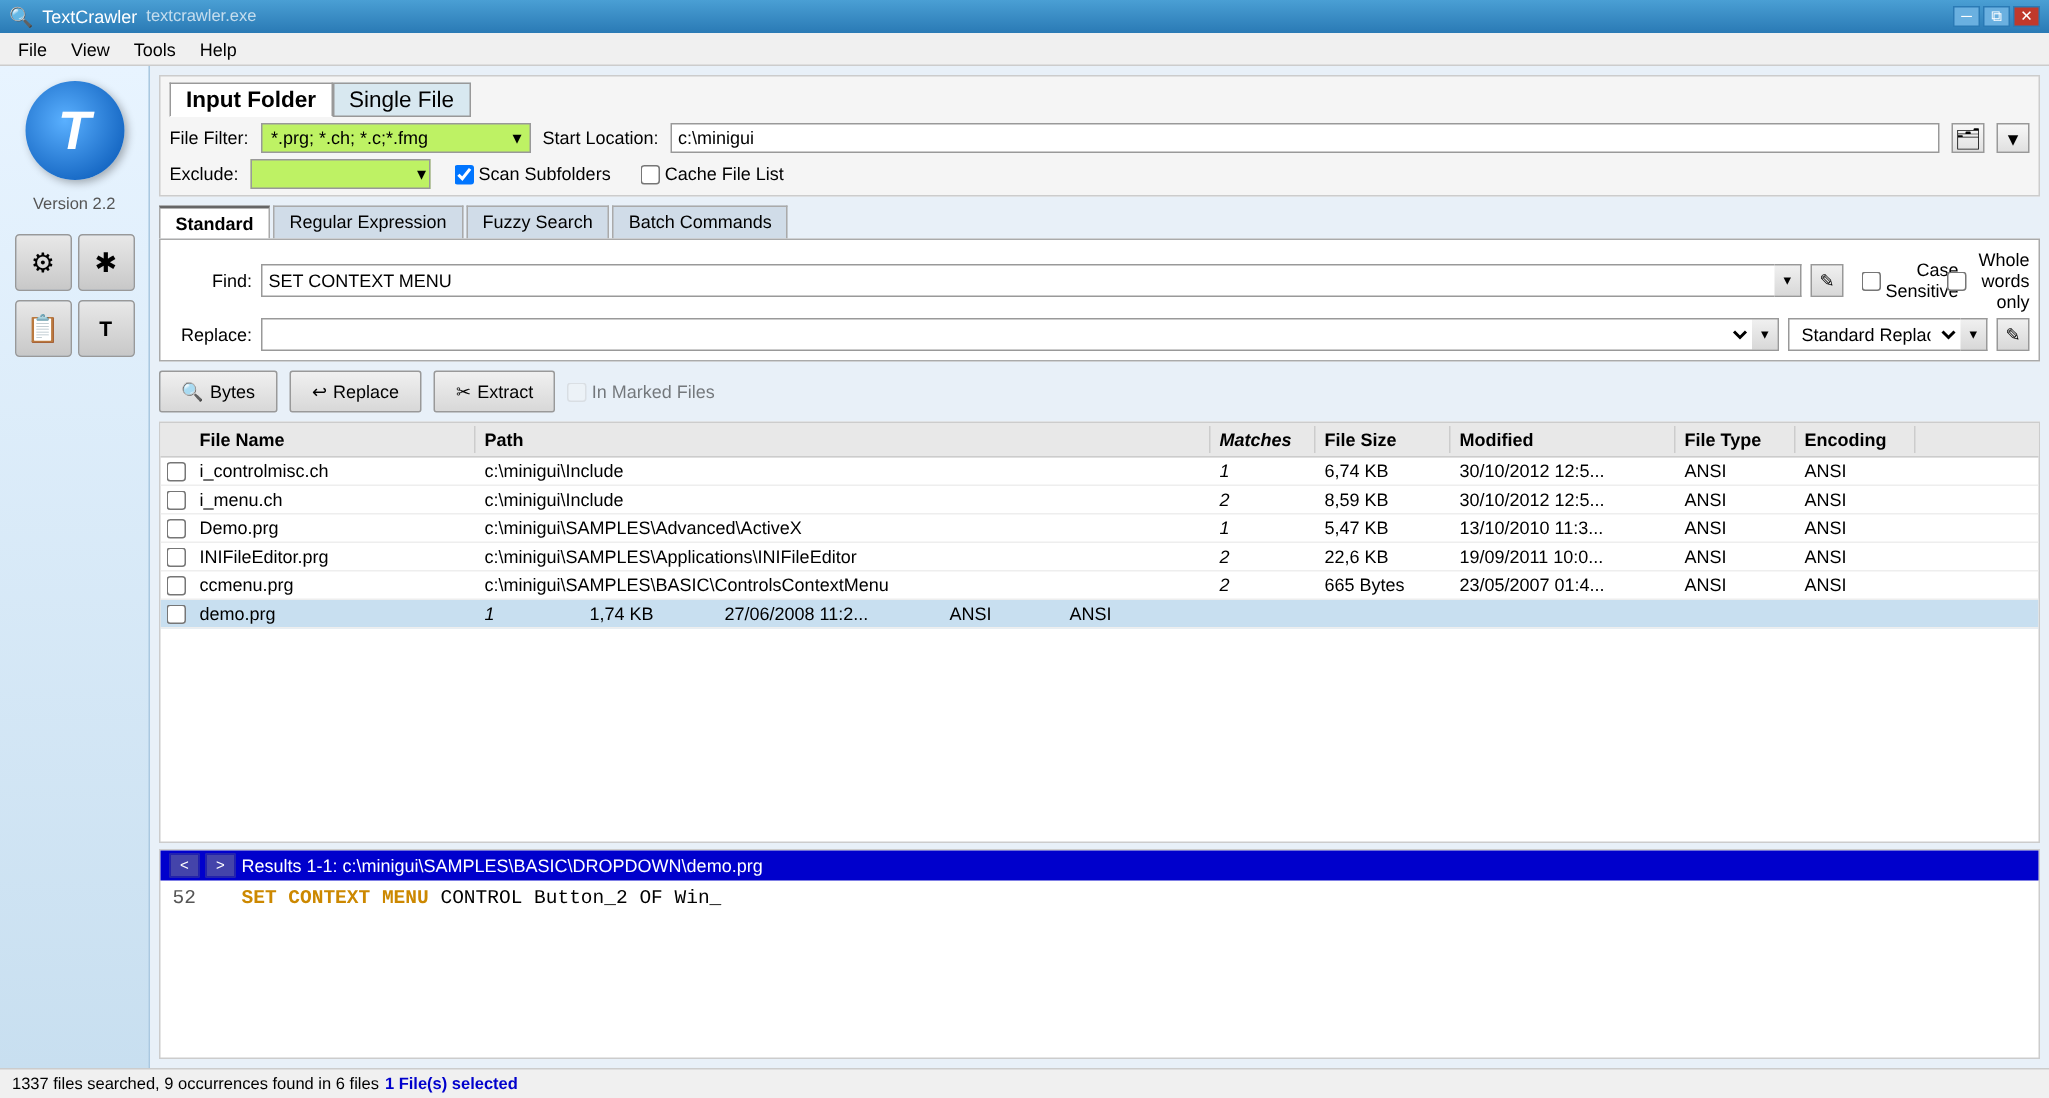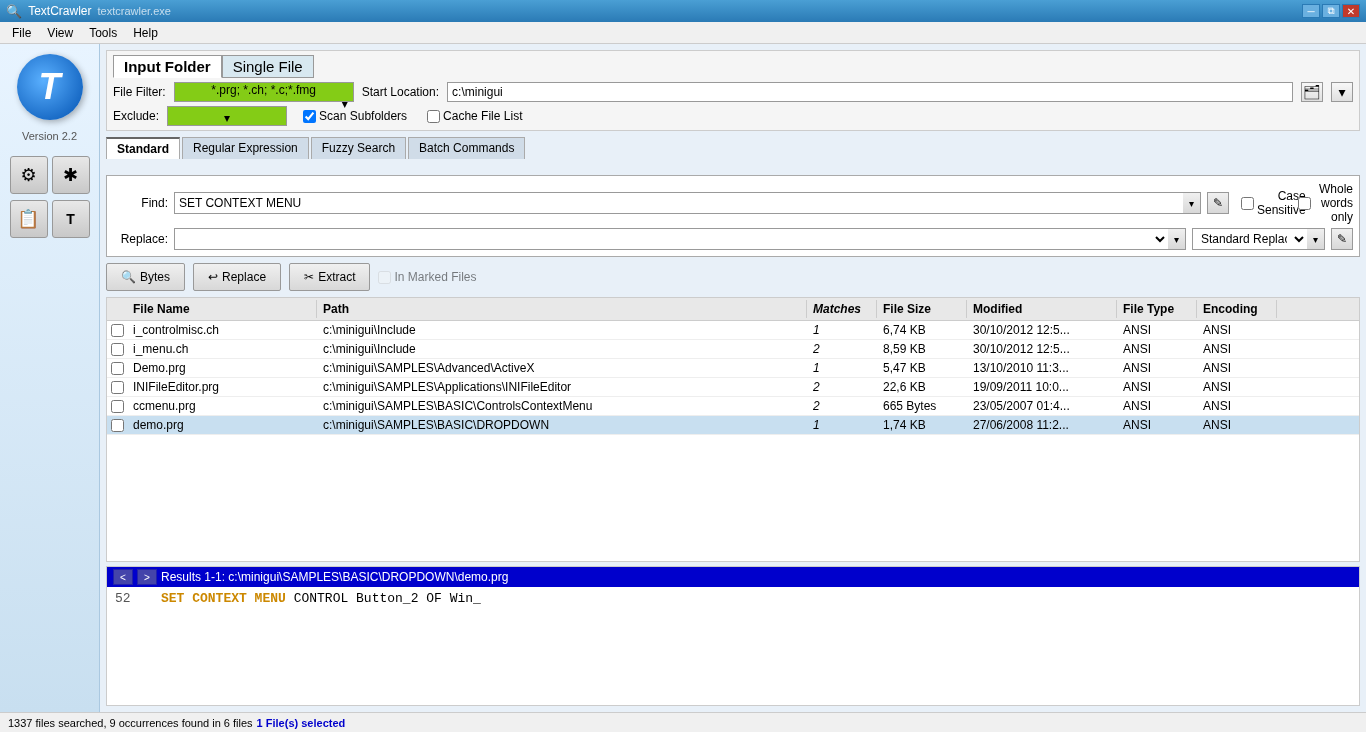--- a/index.html
+++ b/index.html
@@ -126,27 +126,26 @@
     #filter-row {
       display: flex;
       align-items: center;
       gap: 8px;
       margin-bottom: 4px;
     }
     #filter-row label { font-size: 12px; }
     .dropdown-combo {
       height: 20px;
       border: 1px solid #999;
-      background: #84cc16;
+      background: #bef264;
       font-size: 12px;
       padding: 0 2px;
       display: flex;
       align-items: center;
       position: relative;
-      flex-direction: column;
     }
     #start-location {
       flex: 1;
       height: 20px;
       border: 1px solid #999;
       padding: 0 4px;
       font-size: 12px;
     }
     .icon-btn-small {
       width: 22px; height: 20px;
@@ -166,21 +165,21 @@
     .checkbox-label {
       display: flex;
       align-items: center;
       gap: 3px;
       font-size: 12px;
       cursor: pointer;
     }
     
     #search-tabs {
       display: flex;
-      margin-bottom: 16px;
+      margin-bottom: 0;
     }
     .search-tab {
       padding: 3px 10px;
       background: #d0dce8;
       border: 1px solid #aaa;
       border-bottom: none;
       cursor: pointer;
       font-size: 12px;
       margin-right: 2px;
     }
@@ -620,21 +619,20 @@
       <div class="file-cell col-size">665 Bytes</div>
       <div class="file-cell col-modified">23/05/2007 01:4...</div>
       <div class="file-cell col-type">ANSI</div>
       <div class="file-cell col-encoding">ANSI</div>
     </div>
           <div class="file-row selected">
       <div class="file-cell file-checkbox">
         <input type="checkbox" style="">
       </div>
       <div class="file-cell col-name">demo.prg</div>
-      <div class="file-cell col-path">c:\minigui\SAMPLES\BASIC\DROPDOWN</div>
       <div class="file-cell col-matches">1</div>
       <div class="file-cell col-size">1,74 KB</div>
       <div class="file-cell col-modified">27/06/2008 11:2...</div>
       <div class="file-cell col-type">ANSI</div>
       <div class="file-cell col-encoding">ANSI</div>
     </div>
         </div>
     </div>
 
     <div id="results-panel">

